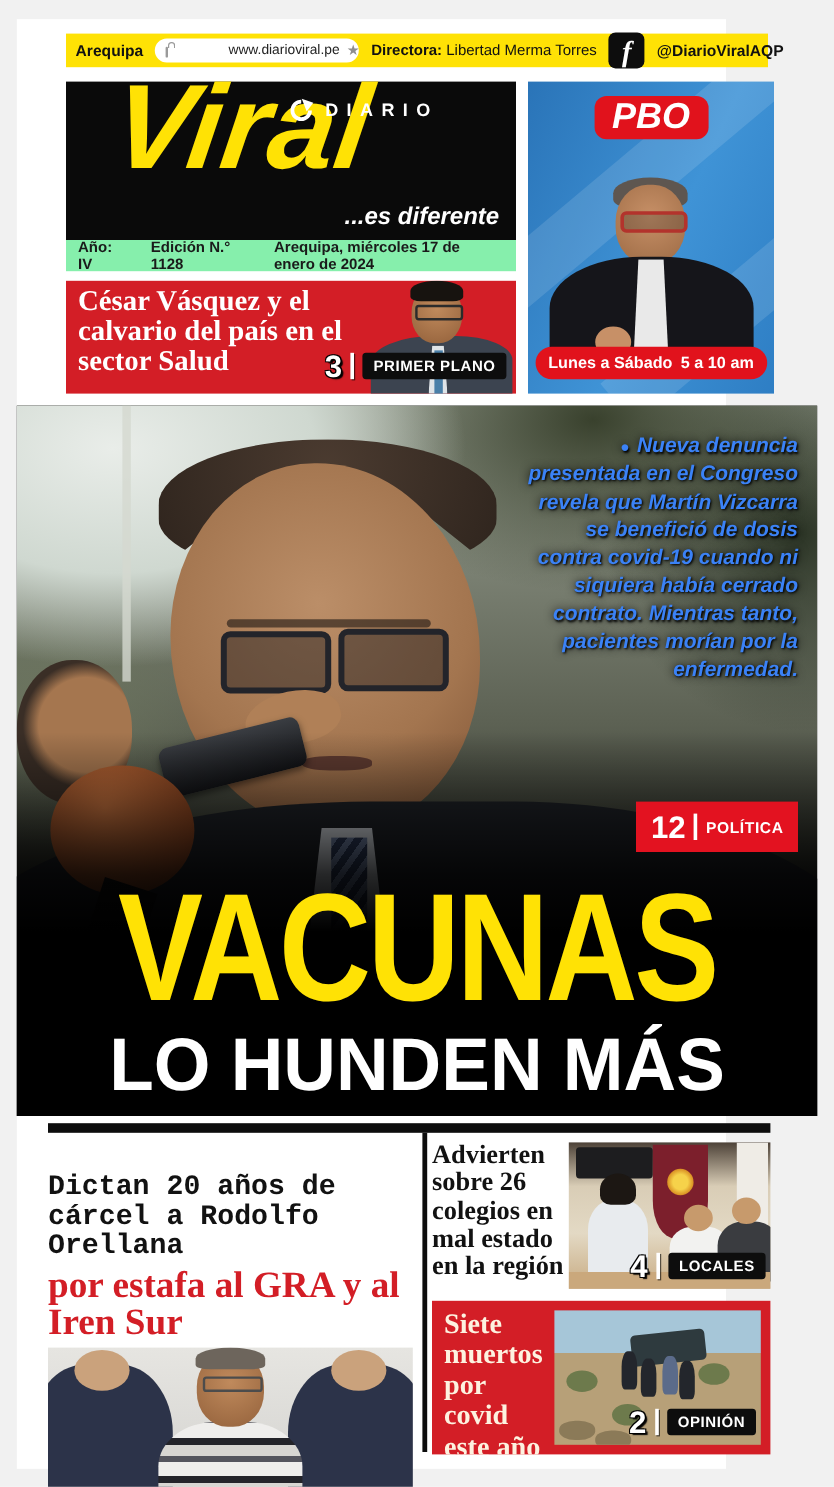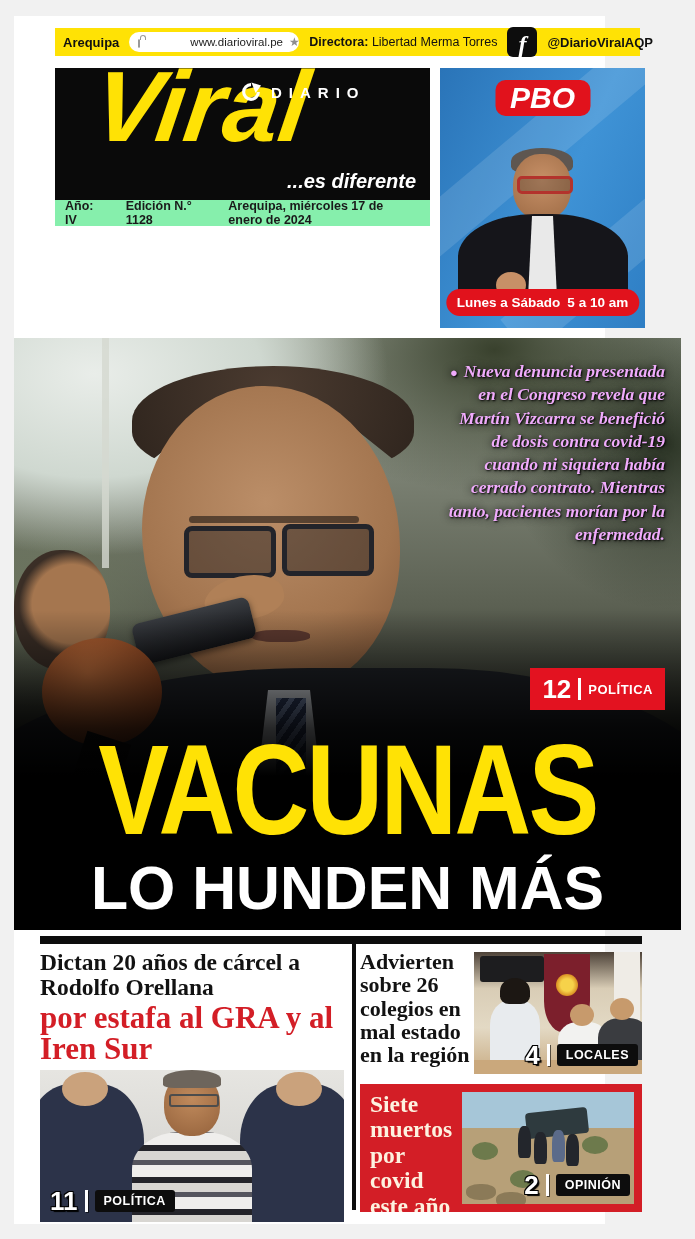--- a/index.html
+++ b/index.html
@@ -80,33 +80,33 @@
   .mp-mouth{position:absolute;left:238px;top:292px;width:58px;height:12px;background:#5e3a30;border-radius:40%;}
   .mp-suit{position:absolute;left:-60px;top:330px;width:790px;height:270px;background:#1e2126;border-radius:45% 40% 0 0/140px 160px 0 0;}
   .mp-shirt{position:absolute;left:240px;top:352px;width:70px;height:120px;background:#cfd4da;clip-path:polygon(20% 0,80% 0,100% 100%,0 100%);}
   .mp-tie{position:absolute;left:262px;top:360px;width:30px;height:120px;background:repeating-linear-gradient(125deg,#6c7da0 0 5px,#2c3958 5px 11px);}
   .mp-phone{position:absolute;left:120px;top:272px;width:120px;height:42px;background:linear-gradient(#3a3d42,#121316);border-radius:8px;transform:rotate(-14deg);box-shadow:0 3px 6px rgba(0,0,0,.5);}
   .mp-hand{position:absolute;left:190px;top:238px;width:80px;height:44px;background:#b08057;border-radius:50% 50% 40% 40%;transform:rotate(-12deg);}
   .mp-reporter{position:absolute;left:0px;top:212px;width:96px;height:120px;background:radial-gradient(circle at 60% 45%,#a5764f 0 45%,#3a2e26 60%);border-radius:48%;}
   .mp-mic{position:absolute;left:28px;top:300px;width:120px;height:108px;background:radial-gradient(circle at 38% 32%,#c2703d,#8a4420 70%,#5f2d13);border-radius:50%;}
   .mp-micstem{position:absolute;left:60px;top:398px;width:46px;height:80px;background:#101010;transform:rotate(18deg);}
   .mp-fade{position:absolute;inset:0;background:linear-gradient(180deg,rgba(0,0,0,0) 46%,rgba(0,0,0,.82) 66%,#000 74%);}
-  .summary{position:absolute;top:22px;right:16px;width:225px;text-align:right;color:#f0abfc;font-weight:700;font-style:italic;font-size:17.5px;line-height:1.33;text-shadow:1px 1px 2px #000,0 0 8px rgba(0,0,0,.85);font-family:Liberation Serif, serif;}
+  .summary{position:absolute;top:22px;right:16px;width:225px;text-align:right;color:#3b82f6;font-weight:700;font-style:italic;font-size:17.5px;line-height:1.33;text-shadow:1px 1px 2px #000,0 0 8px rgba(0,0,0,.85);}
   .summary .dot{font-style:normal;font-size:13px;margin-right:6px;}
   .main-badge{position:absolute;top:330px;right:16px;}
   .main-heads{position:absolute;left:0;right:0;bottom:10px;text-align:center;}
   .head-yellow{color:#ffe205;font-weight:700;font-size:118px;line-height:.92;letter-spacing:-3px;transform:scaleX(.9) scaleY(1.08);transform-origin:center;}
   .head-white{color:#fff;font-weight:700;font-size:62px;line-height:1.05;letter-spacing:0px;transform:scaleX(.98);transform-origin:center;margin-top:10px;}
 
   
   .rule{position:absolute;left:26px;top:920px;width:602px;height:8px;background:#0d0d0d;}
   .vdivider{position:absolute;left:338px;top:928px;width:4px;height:266px;background:#0d0d0d;}
 
   .col-left{position:absolute;left:26px;top:934px;width:304px;}
-  .ore-h1{font-family:Liberation Serif, serif;font-weight:700;font-size:23.5px;line-height:1.05;color:#121212;}
+  .ore-h1{font-family:Liberation Mono, monospace;font-weight:700;font-size:23.5px;line-height:1.05;color:#121212;margin-top:28px;}
   .ore-h2{font-family:"Liberation Serif",serif;font-weight:700;font-size:31px;line-height:1.0;color:#d31e26;margin-top:3px;}
   .photo-ore{position:relative;margin-top:6px;width:304px;height:152px;background:linear-gradient(#e6e5e1 0%,#cfcecb 100%);overflow:hidden;}
   .cop{position:absolute;top:14px;width:118px;height:150px;background:#2c3349;border-radius:38% 38% 0 0;}
   .cop-head{position:absolute;top:-12px;width:46px;height:34px;background:#caa27c;border-radius:50%;}
   .ore-head{position:absolute;left:124px;top:4px;width:56px;height:62px;background:radial-gradient(circle at 50% 40%,#c08a5c,#93613b);border-radius:46%;}
   .ore-hairr{position:absolute;left:123px;top:0px;width:58px;height:18px;background:#6d655c;border-radius:50% 50% 20% 20%;}
   .ore-glasses{position:absolute;left:129px;top:24px;width:46px;height:9px;border:2px solid #4c4c4c;border-radius:3px;}
   .ore-sweater{position:absolute;left:92px;top:62px;width:120px;height:92px;border-radius:40% 40% 0 0;background:repeating-linear-gradient(0deg,#d8d6d2 0 9px,#24242a 9px 15px,#efeeec 15px 27px,#55555e 27px 32px);}
   .ore-badge{position:absolute;left:10px;bottom:8px;}
 
@@ -183,20 +183,36 @@
       <div class="pbo-body"></div>
       <div class="pbo-shirt"></div>
       <div class="pbo-hand"></div>
     </div>
     <div class="pbo-pill">
       <span>Lunes a Sábado</span>
       <span>5 a 10 am</span>
     </div>
   </div>
 
+  <div class="topstory">
+    <div class="topstory-h">César Vásquez y el calvario del país en el sector Salud</div>
+    <div class="cv-man">
+      <div class="cv-body"></div>
+      <div class="cv-shirt"></div>
+      <div class="cv-tie"></div>
+      <div class="cv-head"></div>
+      <div class="cv-hair"></div>
+      <div class="cv-glasses"></div>
+    </div>
+    <div class="badge" style="position:absolute;right:8px;bottom:10px;">
+      <span class="badge-num">3</span>
+      <span class="badge-sep"></span>
+      <span class="badge-label">PRIMER PLANO</span>
+    </div>
+  </div>
 
   <div class="main">
     <div class="mp-bg"></div>
     <div class="mp-pole"></div>
     <div class="mp-hair"></div>
     <div class="mp-head"></div>
     <div class="mp-brow"></div>
     <div class="mp-glassL"></div>
     <div class="mp-glassR"></div>
     <div class="mp-mouth"></div>

